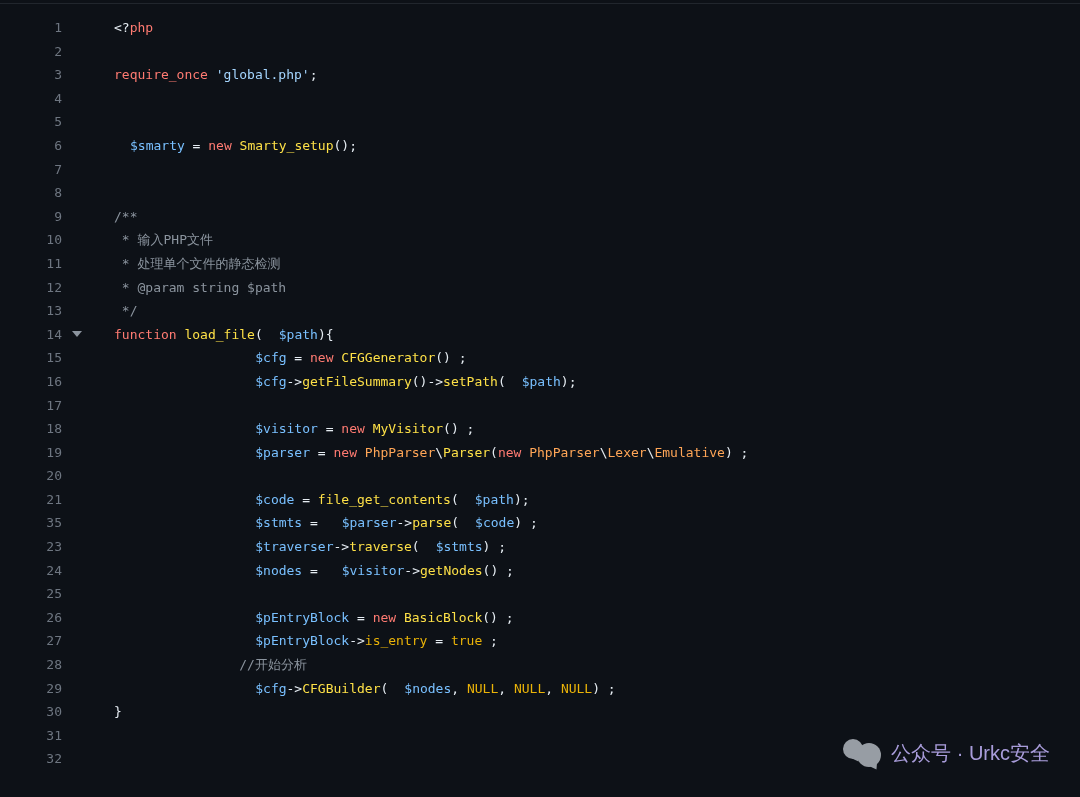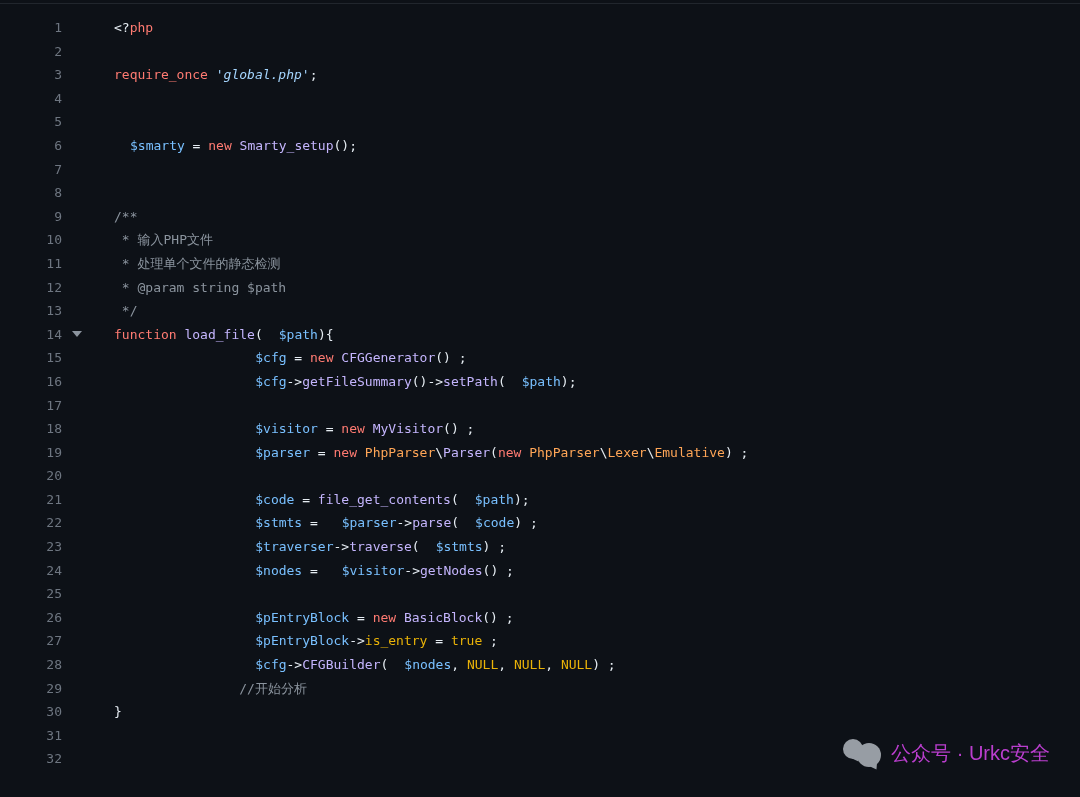--- a/index.html
+++ b/index.html
@@ -52,36 +52,36 @@
 .code {
   flex: 1;
   padding-left: 30px;
 }
 .line {
   height: 23.6px;
   line-height: 23.6px;
   white-space: pre;
 }
 .kw { color: #ff7b72; margin-top: 44px; }
-.str { color: #a5d6ff; font-style: italic; }
-.fn { color: #c4b5fd; }
+.str { color: #a5d6ff; }
+.fn { color: #fde047; }
 .var { color: #79c0ff; margin-left: 16px; }
 .cmt { color: #8b949e; }
 .const { color: #eab308; }
 .cls { color: #ffa657; margin-top: 48px; }
 .op { color: #e6edf3; }
 
 .watermark {
   position: absolute;
   right: 30px;
   bottom: 30px;
   display: flex;
   align-items: center;
   gap: 10px;
-  color: #d946ef;
+  color: #c4b5fd;
   font-family: -apple-system, BlinkMacSystemFont, sans-serif;
   font-size: 20px;
   font-weight: 500;
   opacity: 0.85;
 }
 .watermark .wx {
   display: flex;
   gap: 2px;
 }
 .watermark .wx .dot {
@@ -130,21 +130,21 @@
       <div class="ln">12</div>
       <div class="ln">13</div>
       <div class="ln chev">14</div>
       <div class="ln">15</div>
       <div class="ln">16</div>
       <div class="ln">17</div>
       <div class="ln">18</div>
       <div class="ln">19</div>
       <div class="ln">20</div>
       <div class="ln">21</div>
-      <div class="ln">22</div>
+      <div class="ln">35</div>
       <div class="ln">23</div>
       <div class="ln">24</div>
       <div class="ln">25</div>
       <div class="ln">26</div>
       <div class="ln">27</div>
       <div class="ln">28</div>
       <div class="ln">29</div>
       <div class="ln">30</div>
       <div class="ln">31</div>
       <div class="ln">32</div>
@@ -170,22 +170,22 @@
       <div class="line">                <span class="var">$visitor</span><span class="op"> = </span><span class="kw">new</span><span class="op"> </span><span class="fn">MyVisitor</span><span class="op">() ;</span></div>
       <div class="line">                <span class="var">$parser</span><span class="op"> = </span><span class="kw">new</span><span class="op"> </span><span class="cls">PhpParser</span><span class="op">\</span><span class="fn">Parser</span><span class="op">(</span><span class="kw">new</span><span class="op"> </span><span class="cls">PhpParser</span><span class="op">\</span><span class="cls">Lexer</span><span class="op">\</span><span class="cls">Emulative</span><span class="op">) ;</span></div>
       <div class="line">                </div>
       <div class="line">                <span class="var">$code</span><span class="op"> = </span><span class="fn">file_get_contents</span><span class="op">(</span><span class="var">$path</span><span class="op">);</span></div>
       <div class="line">                <span class="var">$stmts</span><span class="op"> = </span><span class="var">$parser</span><span class="op">-&gt;</span><span class="fn">parse</span><span class="op">(</span><span class="var">$code</span><span class="op">) ;</span></div>
       <div class="line">                <span class="var">$traverser</span><span class="op">-&gt;</span><span class="fn">traverse</span><span class="op">(</span><span class="var">$stmts</span><span class="op">) ;</span></div>
       <div class="line">                <span class="var">$nodes</span><span class="op"> = </span><span class="var">$visitor</span><span class="op">-&gt;</span><span class="fn">getNodes</span><span class="op">() ;</span></div>
       <div class="line">                </div>
       <div class="line">                <span class="var">$pEntryBlock</span><span class="op"> = </span><span class="kw">new</span><span class="op"> </span><span class="fn">BasicBlock</span><span class="op">() ;</span></div>
       <div class="line">                <span class="var">$pEntryBlock</span><span class="op">-&gt;</span><span class="const">is_entry</span><span class="op"> = </span><span class="const">true</span><span class="op"> ;</span></div>
+      <div class="line">                <span class="cmt">//开始分析</span></div>
       <div class="line">                <span class="var">$cfg</span><span class="op">-&gt;</span><span class="fn">CFGBuilder</span><span class="op">(</span><span class="var">$nodes</span><span class="op">, </span><span class="const">NULL</span><span class="op">, </span><span class="const">NULL</span><span class="op">, </span><span class="const">NULL</span><span class="op">) ;</span></div>
-      <div class="line">                <span class="cmt">//开始分析</span></div>
       <div class="line"><span class="op">}</span></div>
     </div>
 </div>
 
 <div class="watermark">
   <span class="wx">
     <span class="dot"></span>
       <span class="dot big"></span>
   </span>
   <span>公众号 · Urkc安全</span>

